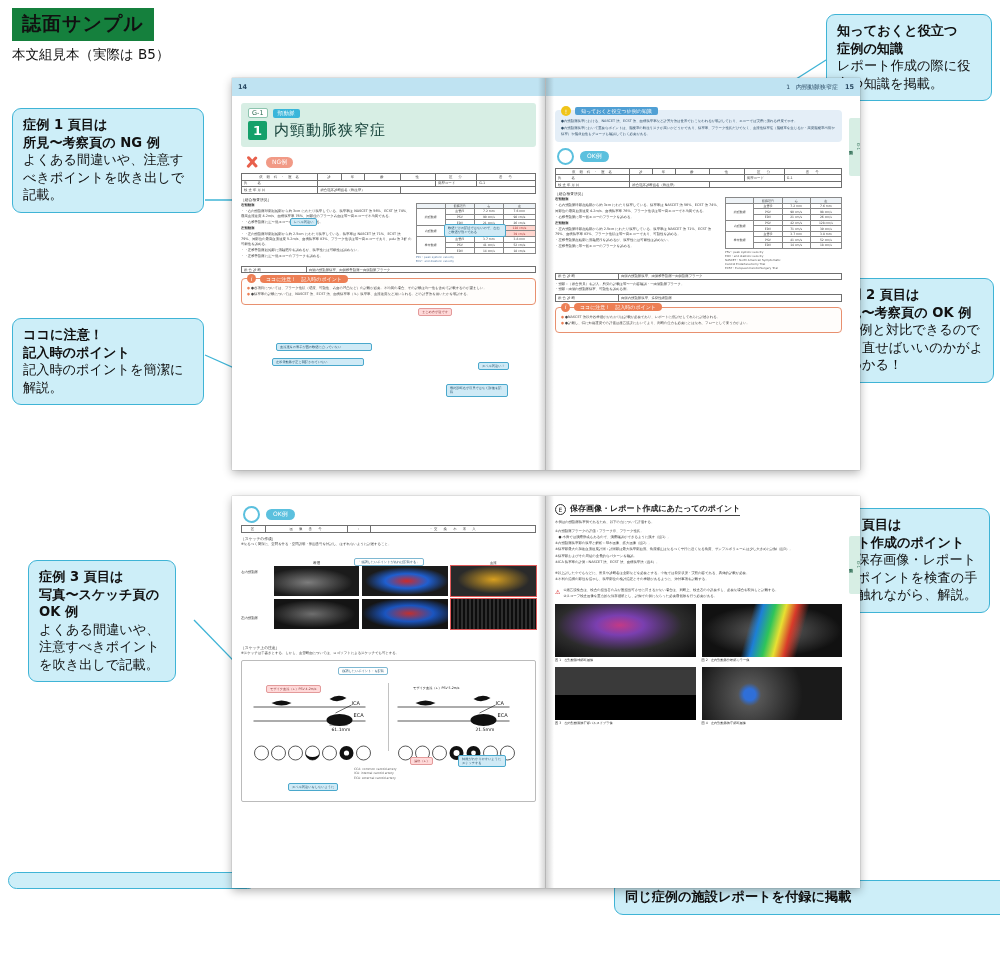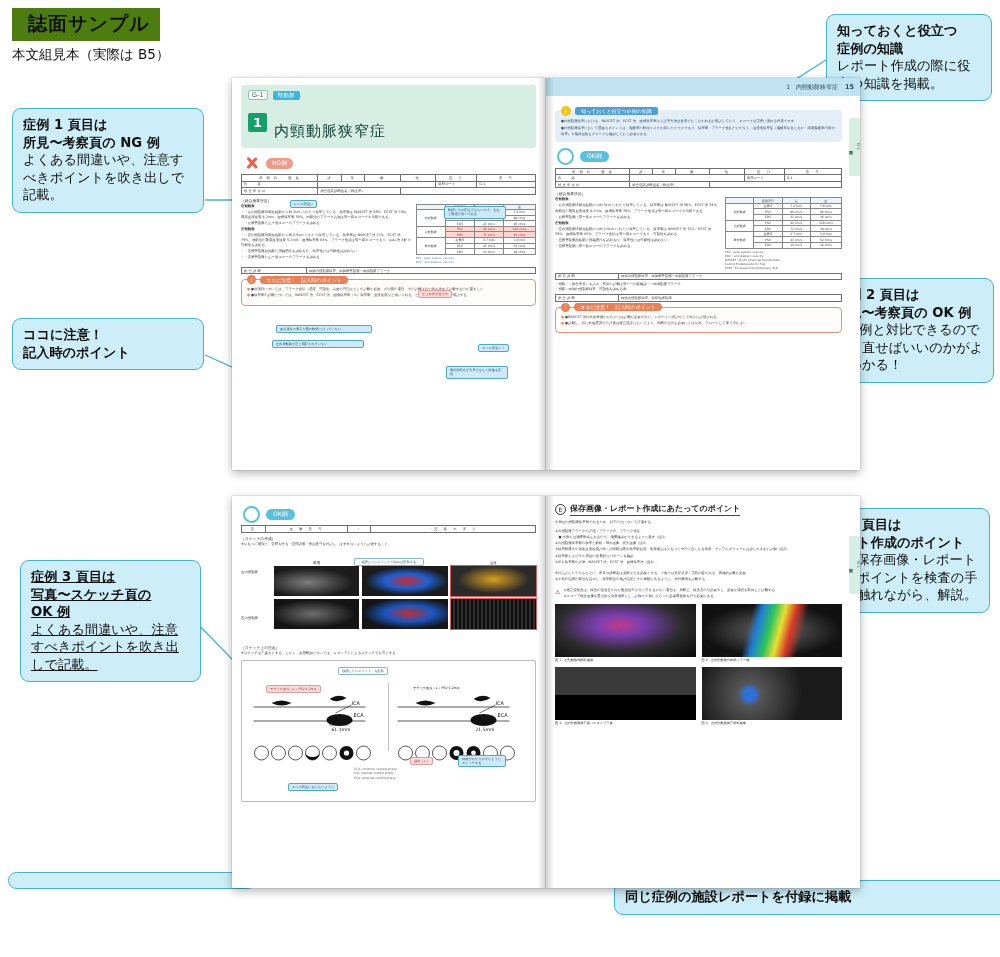--- a/index.html
+++ b/index.html
@@ -7,22 +7,22 @@
   body {
     width:1000px; height:957px; position:relative;
     background:#ffffff;
     font-family:"DejaVu Sans","Liberation Sans",sans-serif;
     color:#1a1a1a; overflow:hidden;
   }
 
   
   #page-title-band { position:absolute; left:12px; top:8px; }
   .title-hl {
-    display:inline-block; background:#4d7c0f; color:#111;
-    font-size:19px; font-weight:bold; padding:3px 10px 4px 16px; letter-spacing:1px;
+    display:inline-block; background:#15803d; color:#111;
+    font-size:19px; font-weight:bold; padding:3px 10px 4px 10px; letter-spacing:1px;
   }
   #subtitle { position:absolute; left:12px; top:46px; font-size:13.5px; color:#111; }
 
   
   .callout {
     position:absolute; background:#cdeef8; border:1.6px solid #3fb4d6;
     border-radius:9px; padding:7px 9px 8px 10px; line-height:1.33;
     font-size:13.2px; color:#111;
   }
   .callout .hl { font-weight:bold; display:block; }
@@ -57,21 +57,21 @@
   .pg-body { padding:7px 9px; position:relative; font-size:5px; color:#333; }
 
   
   .chap-head { background:#d7eee4; border-radius:3px; padding:5px 7px 7px 7px; }
   .chap-meta { display:flex; align-items:center; gap:5px; margin-bottom:3px; }
   .chap-code { font-size:6.5px; color:#2c6b52; border:.6px solid #8cc4ae; padding:0 3px; border-radius:2px; background:#fff; }
   .chap-badge { background:#39b6da; color:#fff; font-size:5.5px; padding:1px 5px; border-radius:2px; letter-spacing:.4px; }
   .chap-title-row { display:flex; align-items:center; gap:7px; }
   .chap-num { width:19px; height:19px; background:#14a06a; color:#fff; font-size:13px;
               display:flex; align-items:center; justify-content:center; border-radius:2px; font-weight:bold; }
-  .chap-title { font-size:15px; color:#16423a; letter-spacing:1px;margin-top:19px; }
+  .chap-title { font-size:15px; color:#16423a; letter-spacing:1px; }
 
   
   .mark-row { display:flex; align-items:center; gap:6px; margin:7px 0 3px 2px; height:16px; }
   .x-mark { width:17px; height:17px; position:relative; }
   .x-mark:before, .x-mark:after {
     content:""; position:absolute; left:50%; top:10%; width:2.6px; height:80%;
     background:#e8604c; border-radius:2px;
   }
   .x-mark:before { transform:translateX(-50%) rotate(42deg); }
   .x-mark:after  { transform:translateX(-50%) rotate(-42deg); }
@@ -171,23 +171,24 @@
 
 <div class="callout" style="left:12px; top:108px; width:192px;">
   <span class="hl">症例 1 頁目は</span>
   <span class="hl">所見〜考察頁の NG 例</span>
   <span class="bd">よくある間違いや、注意すべきポイントを吹き出しで記載。</span>
 </div>
 
 <div class="callout" style="left:12px; top:318px; width:192px;">
   <span class="hl">ココに注意！</span>
   <span class="hl">記入時のポイント</span>
-</div>
-
-<div class="callout" style="left:20px; top:560px; width:181px;text-decoration:underline;">
+  <span class="bd">記入時のポイントを簡潔に解説。</span>
+</div>
+
+<div class="callout" style="left:28px; top:560px; width:148px;">
   <span class="hl">症例 3 頁目は</span>
   <span class="hl">写真〜スケッチ頁の</span>
   <span class="hl">OK 例</span>
   <span class="bd">よくある間違いや、注意すべきポイントを吹き出しで記載。</span>
 </div>
 
 <div class="callout" style="left:8px; top:872px; width:248px;">
 </div>
 
 <div class="callout" style="left:826px; top:14px; width:166px;">
@@ -209,20 +210,23 @@
 </div>
 
 <div class="callout" style="left:614px; top:880px; width:447px;">
   <span class="hl">同じ症例の施設レポートを付録に掲載</span>
 </div>
 
 <div class="spread" style="left:232px; top:78px; width:628px; height:392px;">
   <div class="gutter-shadow" style="left:306px;"></div>
 
   <div class="bk-page bk-left" style="width:314px;">
+    <div class="run-head">
+      <span class="folio">14</span>
+    </div>
     <div class="pg-body">
 
       <div class="chap-head">
         <div class="chap-meta">
           <span class="chap-code">G-1</span>
           <span class="chap-badge">頸動脈</span>
         </div>
         <div class="chap-title-row">
           <span class="chap-num">1</span>
           <span class="chap-title">内頸動脈狭窄症</span>

